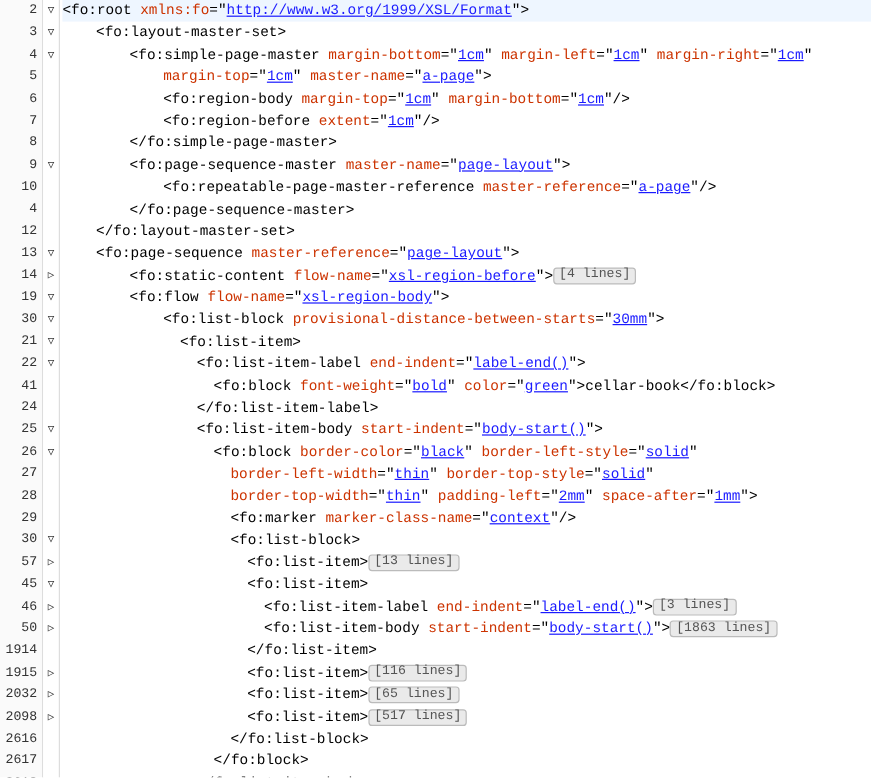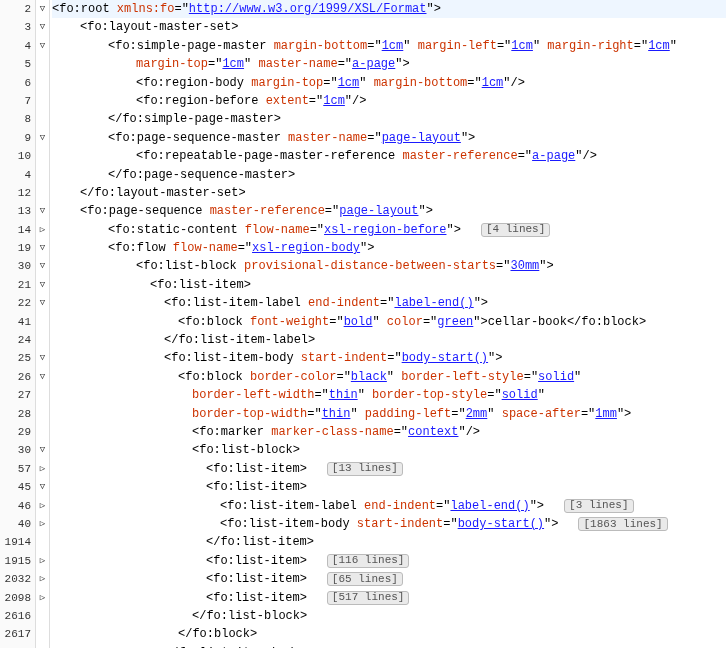--- a/index.html
+++ b/index.html
@@ -67,21 +67,21 @@
   .attr { color: #cc3300; }
   .val  { color: #1a1aff; text-decoration: underline; }
   .txt  { color: #000; }
   .fold-badge {
     background: #eaeaea;
     border: 1px solid #bbb;
     border-radius: 3px;
     color: #555;
     font-size: 11px;
     padding: 0 4px;
-    margin-left: 20px;
+    margin-left: 0;
     line-height: 13px;
     height: 14px;
     display: inline-flex;
     align-items: center;
   }
   .sp { display:inline-block; }
 </style>
 </head>
 <body>
 
@@ -108,21 +108,21 @@
       <div class="ln">24</div>
       <div class="ln">25</div>
       <div class="ln">26</div>
       <div class="ln">27</div>
       <div class="ln">28</div>
       <div class="ln">29</div>
       <div class="ln">30</div>
       <div class="ln">57</div>
       <div class="ln">45</div>
       <div class="ln">46</div>
-      <div class="ln">40</div>
+      <div class="ln">50</div>
       <div class="ln">1914</div>
       <div class="ln">1915</div>
       <div class="ln">2032</div>
       <div class="ln">2098</div>
       <div class="ln">2616</div>
       <div class="ln">2617</div>
       <div class="ln">2618</div>
     </div>
   <div class="fold-col" id="foldcol">
       <div class="f">▽</div>

